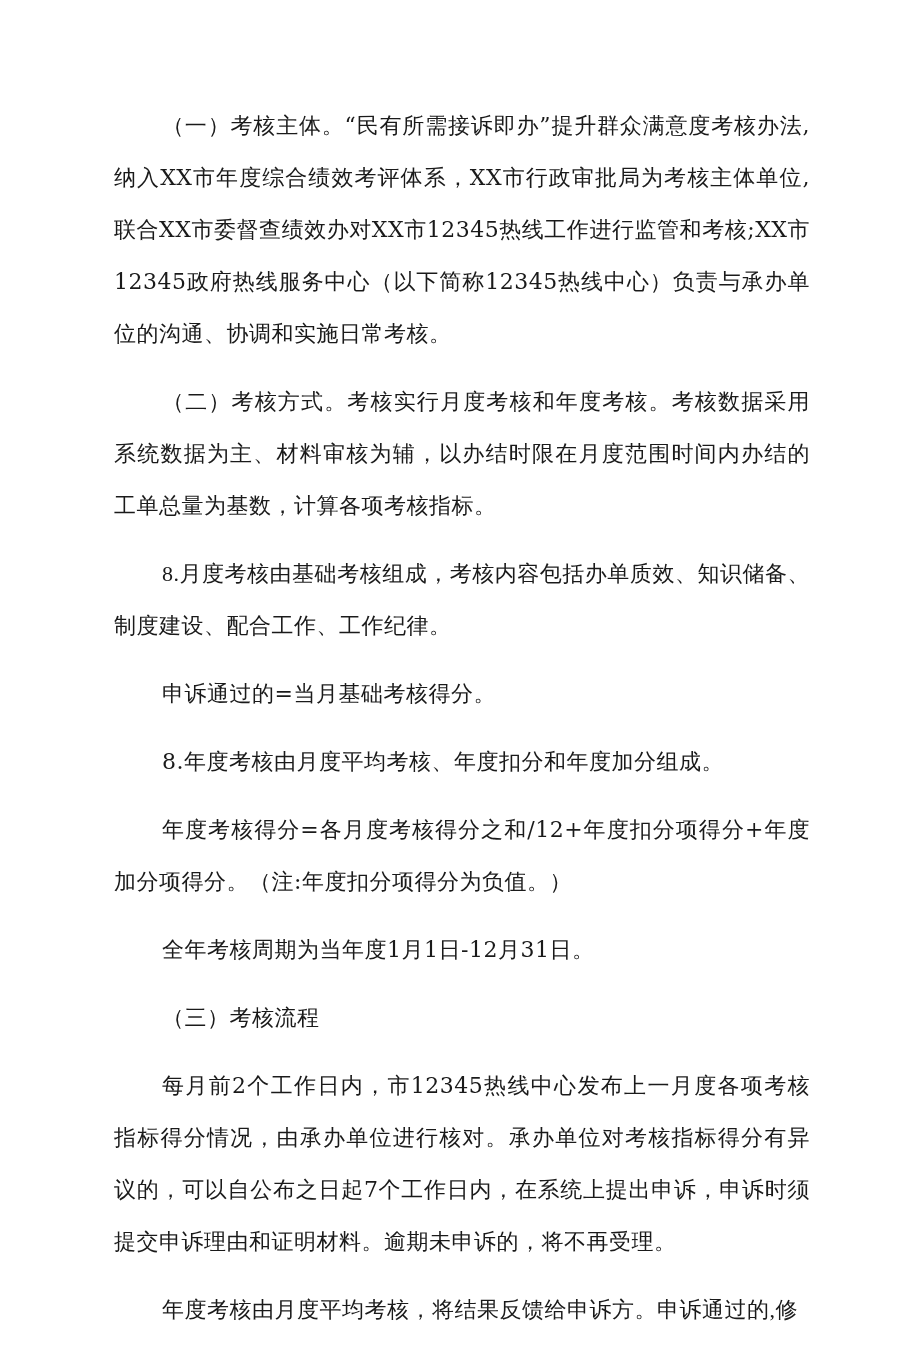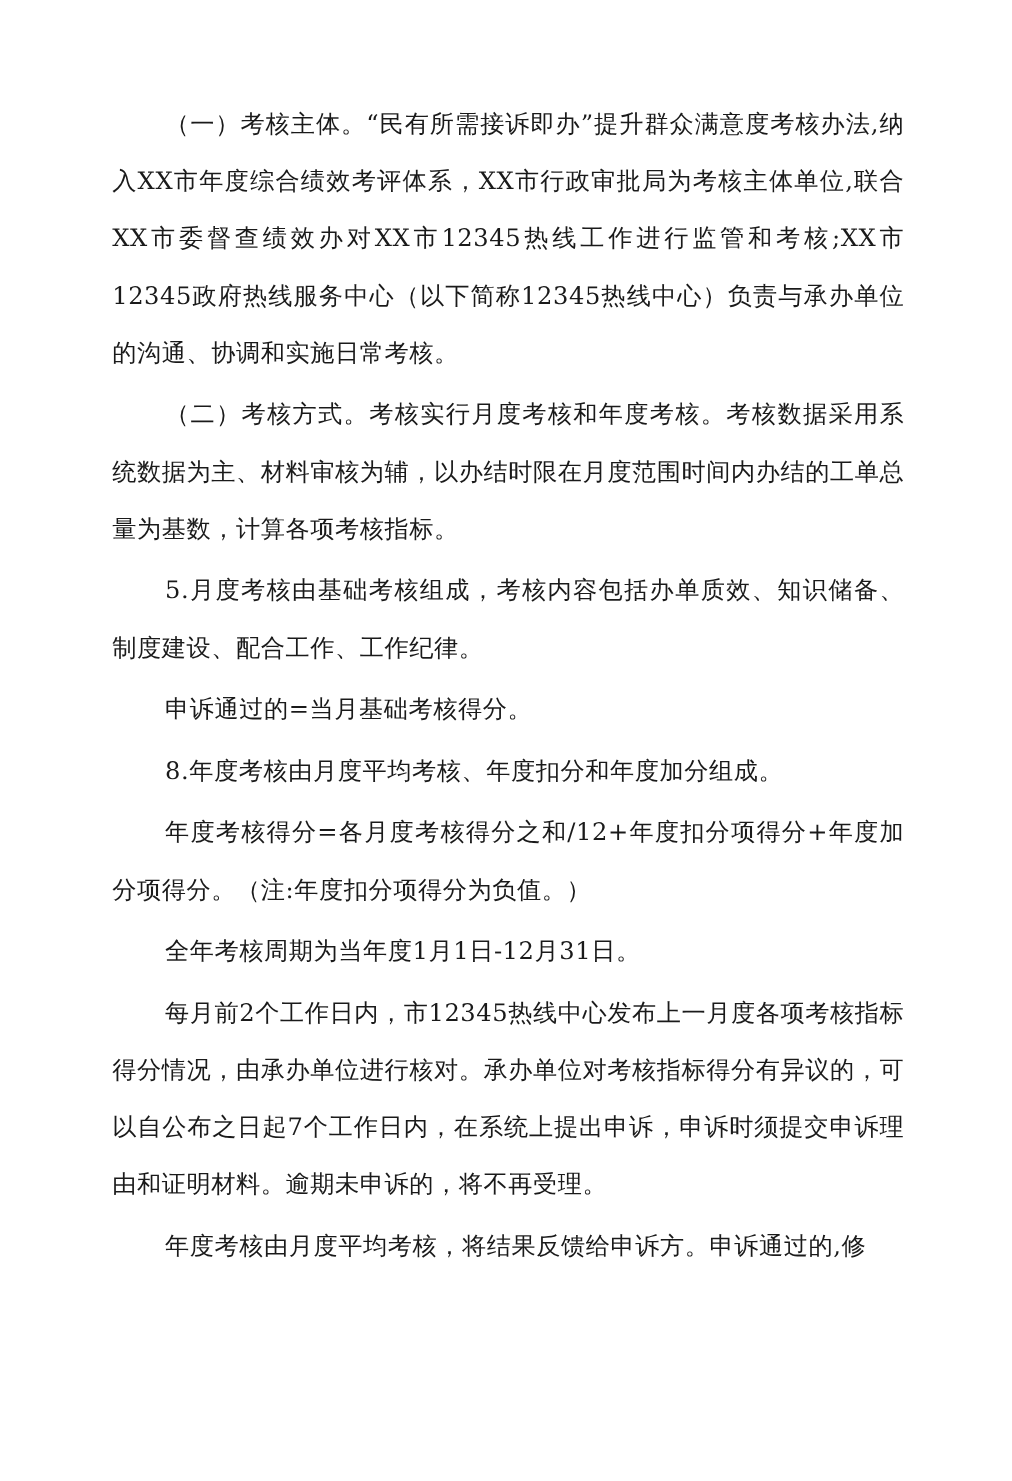--- a/index.html
+++ b/index.html
@@ -3,29 +3,30 @@
 <meta charset="utf-8">
 <style>
   html, body { margin: 0; padding: 0; background: #ffffff; }
   body { width: 920px; height: 1346px; position: relative; overflow: hidden; }
   .page {
     position: absolute; left: 98px; top: 84px; width: 728px;
     font-family: "DejaVu Serif", "Liberation Serif", serif;
     font-size: 22px; color: #1a1a1a; line-height: 52px;
     letter-spacing: 0.5px;
   }
-  .para { margin: 4px; padding: 0; text-indent: 48px; text-align: justify; }
-  .para.gap { margin-top: 3px; }
+  .para { margin: 16px; padding: 0; text-indent: 48px; text-align: justify; }
+  .para.gap { margin-top: 3px; font-family: Liberation Serif, serif; }
 </style>
 </head>
 <body>
 
 <div class="page">
   <p class="para">（一）考核主体。“民有所需接诉即办”提升群众满意度考核办法,纳入XX市年度综合绩效考评体系，XX市行政审批局为考核主体单位,联合XX市委督查绩效办对XX市12345热线工作进行监管和考核;XX市12345政府热线服务中心（以下简称12345热线中心）负责与承办单位的沟通、协调和实施日常考核。</p>
   <p class="para gap">（二）考核方式。考核实行月度考核和年度考核。考核数据采用系统数据为主、材料审核为辅，以办结时限在月度范围时间内办结的工单总量为基数，计算各项考核指标。</p>
-  <p class="para gap">5.月度考核由基础考核组成，考核内容包括办单质效、知识储备、制度建设、配合工作、工作纪律。</p>
+  <p class="para gap">8.月度考核由基础考核组成，考核内容包括办单质效、知识储备、制度建设、配合工作、工作纪律。</p>
   <p class="para">申诉通过的=当月基础考核得分。</p>
   <p class="para">8.年度考核由月度平均考核、年度扣分和年度加分组成。</p>
   <p class="para">年度考核得分=各月度考核得分之和/12+年度扣分项得分+年度加分项得分。（注:年度扣分项得分为负值。）</p>
   <p class="para">全年考核周期为当年度1月1日-12月31日。</p>
+  <p class="para">（三）考核流程</p>
   <p class="para">每月前2个工作日内，市12345热线中心发布上一月度各项考核指标得分情况，由承办单位进行核对。承办单位对考核指标得分有异议的，可以自公布之日起7个工作日内，在系统上提出申诉，申诉时须提交申诉理由和证明材料。逾期未申诉的，将不再受理。</p>
   <p class="para gap">年度考核由月度平均考核，将结果反馈给申诉方。申诉通过的,修</p>
 </div>
 
 </body></html>

